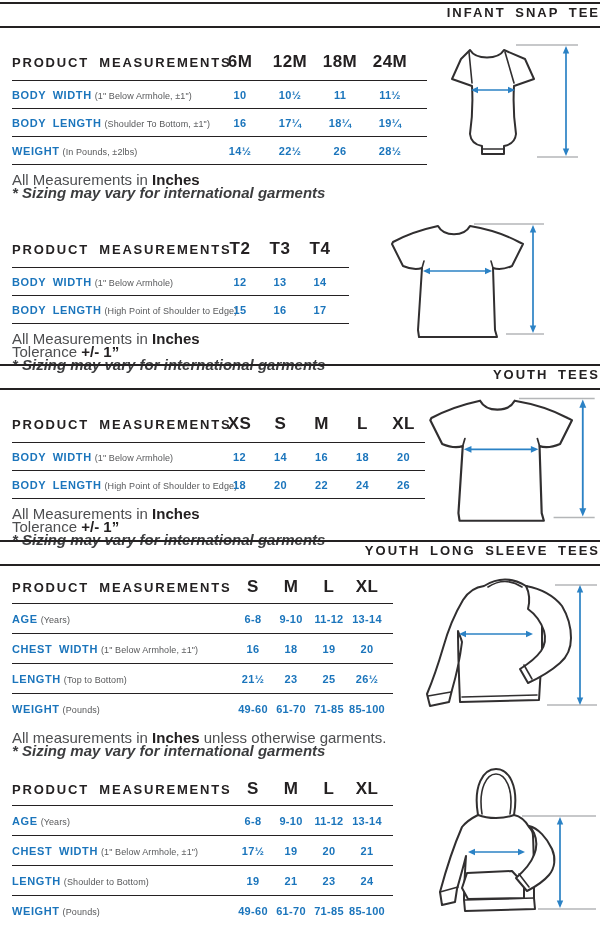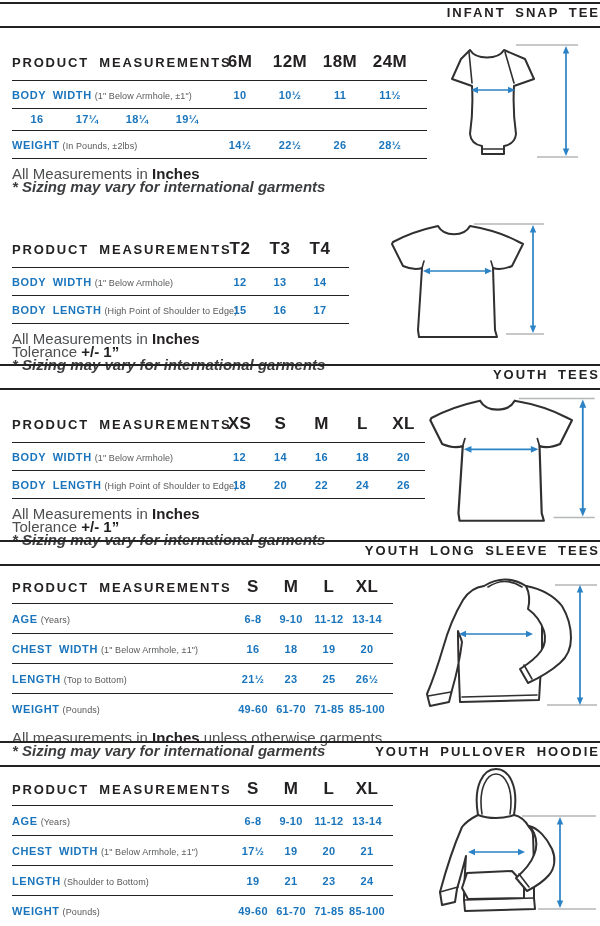--- a/index.html
+++ b/index.html
@@ -87,20 +87,21 @@
         </div>
       <div class="rows">
           <div class="trow">
             <div class="cell label-cell"><span class="lbl">BODY WIDTH</span><span class="note">(1" Below Armhole, ±1")</span></div>
             <div class="cell size-cell val">10</div>
             <div class="cell size-cell val">10½</div>
             <div class="cell size-cell val">11</div>
             <div class="cell size-cell val">11½</div>
           </div>
           <div class="trow">
+            <div class="cell label-cell"><span class="lbl">BODY LENGTH</span><span class="note">(Shoulder To Bottom, ±1")</span></div>
             <div class="cell size-cell val">16</div>
             <div class="cell size-cell val">17¼</div>
             <div class="cell size-cell val">18¼</div>
             <div class="cell size-cell val">19¼</div>
           </div>
           <div class="trow">
             <div class="cell label-cell"><span class="lbl">WEIGHT</span><span class="note">(In Pounds, ±2lbs)</span></div>
             <div class="cell size-cell val">14½</div>
             <div class="cell size-cell val">22½</div>
             <div class="cell size-cell val">26</div>
@@ -303,23 +304,20 @@
     <g>
       <line class="m-line" x1="156" y1="21" x2="156" y2="129"></line>
       <polygon class="m-head" points="156,15 152.8,22.5 159.2,22.5"></polygon>
       <polygon class="m-head" points="156,135 152.8,127.5 159.2,127.5"></polygon>
     </g>
   </svg>
       </figure>
   </section>
 
   <section class="section sec-4">
-    <header class="band">
-      <h2 class="band-title">YOUTH PULLOVER HOODIE</h2>
-    </header>
     <div class="tablebox">
       <div class="trow thead">
           <div class="cell label-cell header-label">PRODUCT MEASUREMENTS</div>
           <div class="cell size-cell col-head">S</div>
           <div class="cell size-cell col-head">M</div>
           <div class="cell size-cell col-head">L</div>
           <div class="cell size-cell col-head">XL</div>
         </div>
       <div class="rows">
           <div class="trow">

